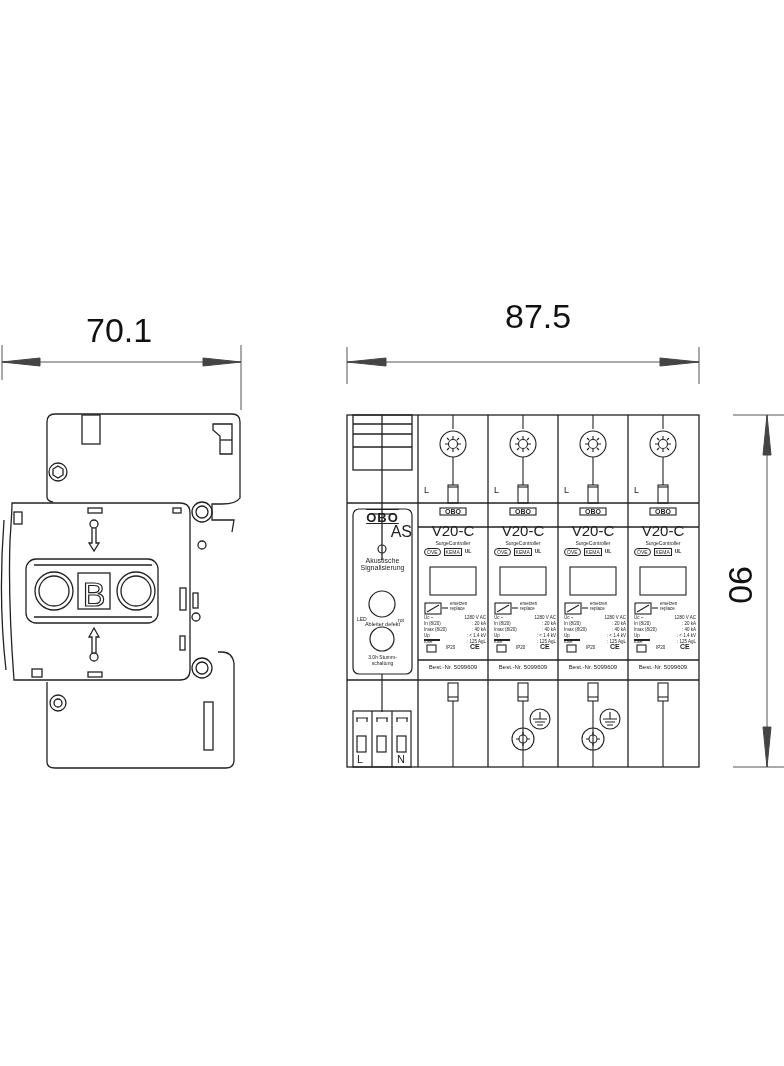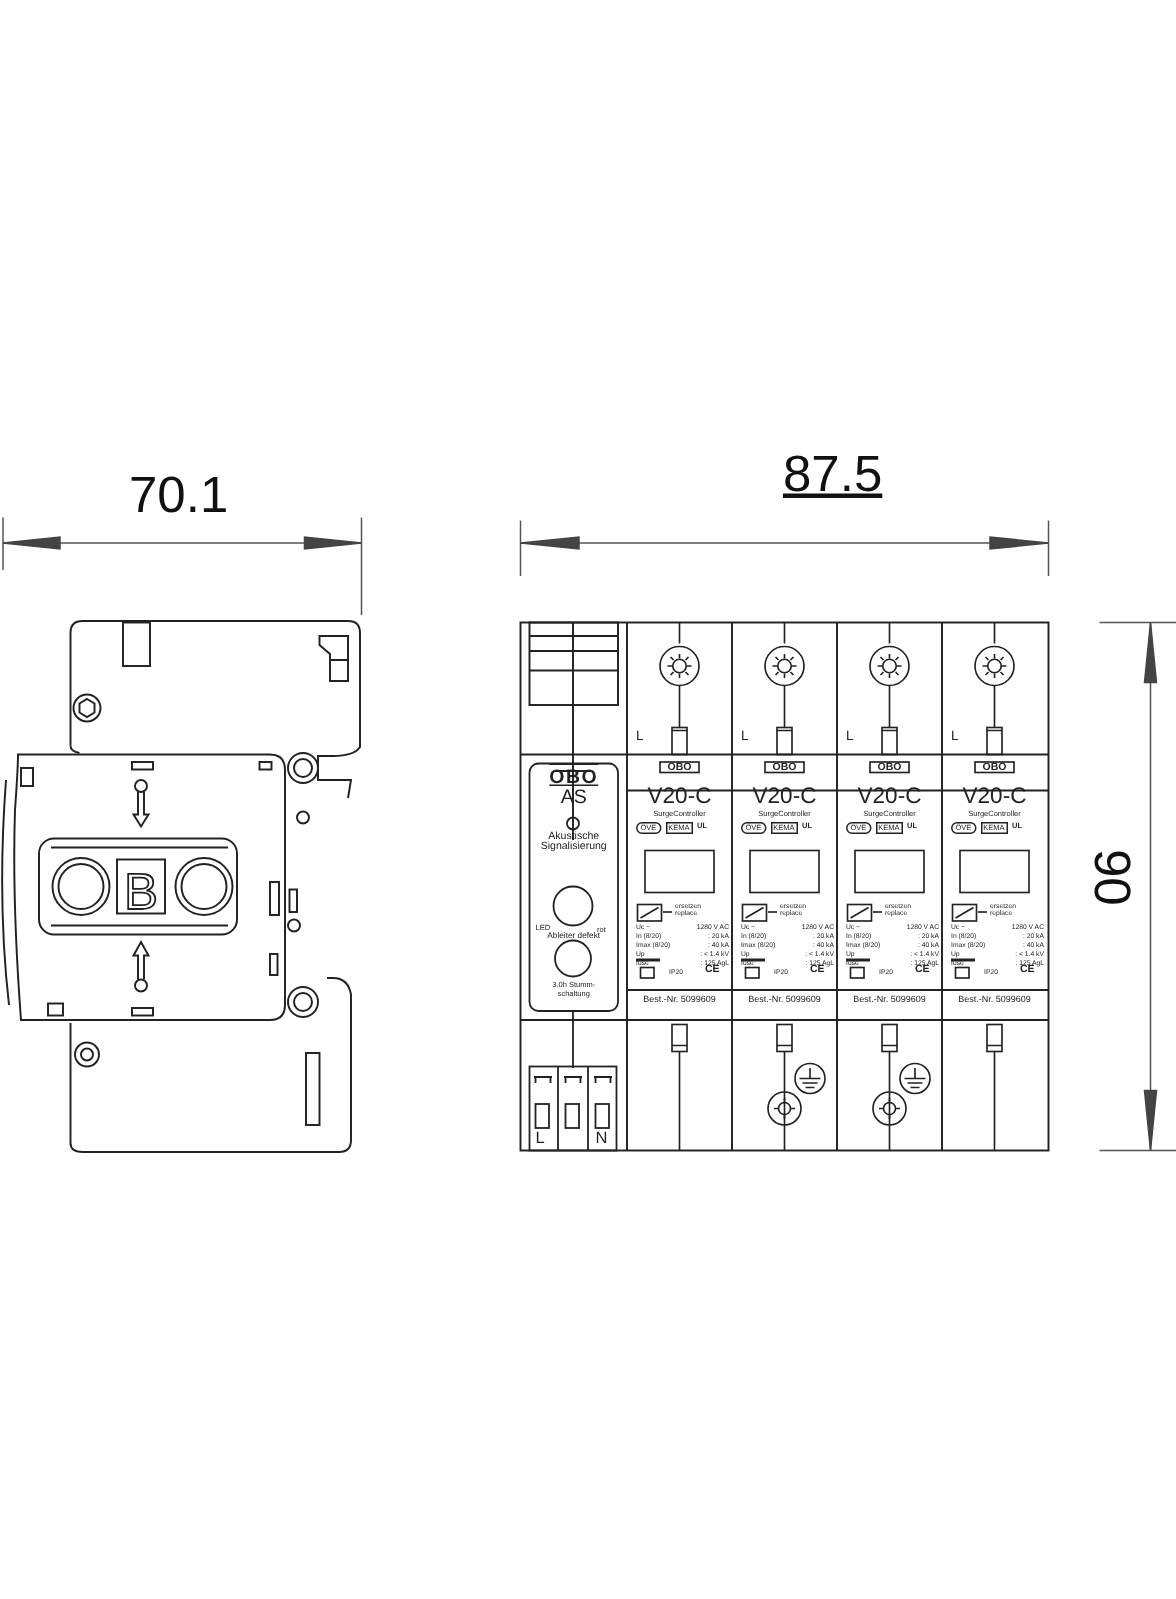--- a/index.html
+++ b/index.html
@@ -4,21 +4,21 @@
 <style>
   html, body { margin: 0; padding: 0; background: #ffffff; }
   body { width: 784px; height: 1066px; position: relative; overflow: hidden; font-family: "Liberation Sans", sans-serif; }
   .dim-label { position: absolute; font-family: "Liberation Sans", sans-serif; color: #111; font-size: 34px; line-height: 1; }
   #drawing { position: absolute; left: 0; top: 0; }
 </style>
 </head>
 <body>
 
 <div class="dim-label" style="left:86px; top:313px;">70.1</div>
-<div class="dim-label" style="left:522px; top:299px;text-decoration:underline;">87.5</div>
+<div class="dim-label" style="left:505px; top:299px;">87.5</div>
 <div class="dim-label" style="left:727px; top:566px; transform: rotate(90deg); transform-origin: left top; left:758px;">90</div>
 
 <svg id="drawing" width="784" height="1066" viewBox="0 0 784 1066" xmlns="http://www.w3.org/2000/svg" fill="none" stroke="#222" stroke-width="1.3">
 
   <g stroke="#555" stroke-width="1">
     <line x1="2" y1="345" x2="2" y2="380"></line>
     <line x1="241" y1="345" x2="241" y2="410"></line>
     <line x1="2" y1="362" x2="241" y2="362"></line>
     <polygon points="2,362 40,358 40,366" fill="#444" stroke="#444"></polygon>
     <polygon points="241,362 203,358 203,366" fill="#444" stroke="#444"></polygon>
@@ -134,21 +134,21 @@
   <rect x="357" y="736" width="9" height="16"></rect>
   <rect x="377" y="736" width="9" height="16"></rect>
   <rect x="397" y="736" width="9" height="16"></rect>
   <path d="M356,718 L368,718 M357,718 L357,722 M367,718 L367,722"></path>
   <path d="M376,718 L388,718 M377,718 L377,722 M387,718 L387,722"></path>
   <path d="M396,718 L408,718 M397,718 L397,722 M407,718 L407,722"></path>
 </svg>
 
 <div style="position:absolute; left:353px; top:510px; width:59px; text-align:center; font-family:'Liberation Sans',sans-serif; color:#222;">
   <div style="font-size:13px; font-weight:bold; letter-spacing:1px; text-decoration: underline overline;">OBO</div>
-  <div style="font-size:13px; margin-top:-2px;">AS</div>
+  <div style="font-size:16px; margin-top:-2px;text-align:right;">AS</div>
   <div style="height:16px;"></div>
   <div style="font-size:7px;">Akustische</div>
   <div style="font-size:7px;">Signalisierung</div>
 </div>
 <div style="position:absolute; left:357px; top:616px; font-size:5px; font-family:'Liberation Sans',sans-serif; color:#222;">LED</div>
 <div style="position:absolute; left:398px; top:617px; font-size:5px; font-family:'Liberation Sans',sans-serif; color:#222;">rot</div>
 <div style="position:absolute; left:353px; top:621px; width:59px; text-align:center; font-size:5.5px; font-family:'Liberation Sans',sans-serif; color:#222;">Ableiter defekt</div>
 <div style="position:absolute; left:353px; top:654px; width:59px; text-align:center; font-size:5px; line-height:6px; font-family:'Liberation Sans',sans-serif; color:#222;">
   <div>3.0h Stumm-</div>
   <div>schaltung</div>

